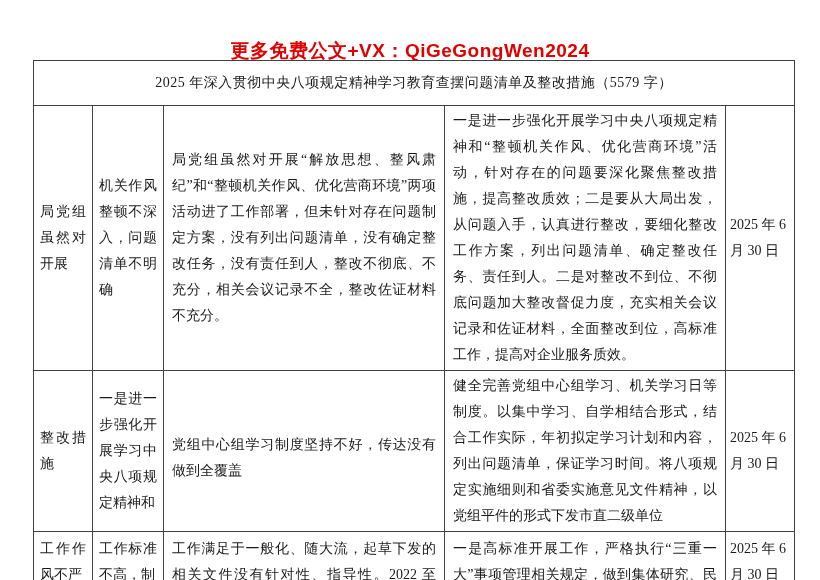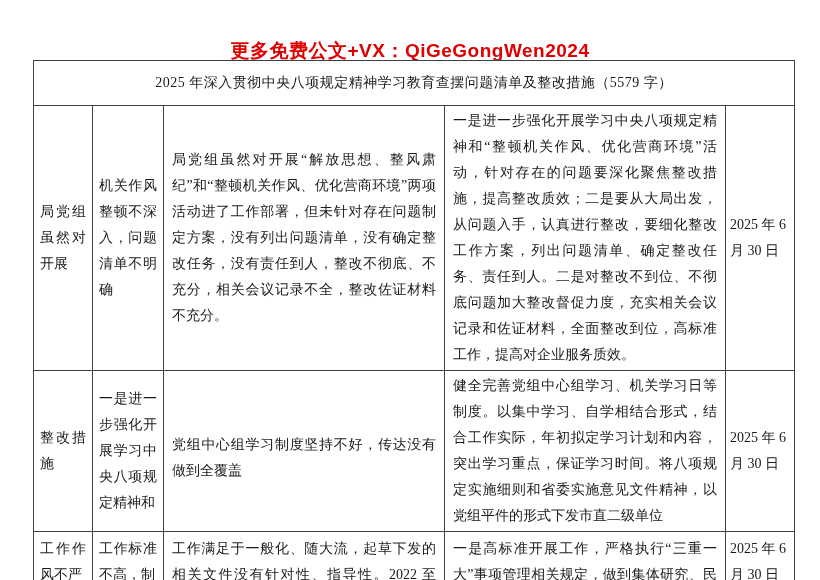--- a/index.html
+++ b/index.html
@@ -100,21 +100,21 @@
       <td class="cat">局党组虽然对开展</td>
       <td class="subissue">机关作风整顿不深入，问题清单不明确</td>
       <td class="problem">局党组虽然对开展“解放思想、整风肃纪”和“整顿机关作风、优化营商环境”两项活动进了工作部署，但未针对存在问题制定方案，没有列出问题清单，没有确定整改任务，没有责任到人，整改不彻底、不充分，相关会议记录不全，整改佐证材料不充分。</td>
       <td class="measures">一是进一步强化开展学习中央八项规定精神和“整顿机关作风、优化营商环境”活动，针对存在的问题要深化聚焦整改措施，提高整改质效；二是要从大局出发，从问题入手，认真进行整改，要细化整改工作方案，列出问题清单、确定整改任务、责任到人。二是对整改不到位、不彻底问题加大整改督促力度，充实相关会议记录和佐证材料，全面整改到位，高标准工作，提高对企业服务质效。</td>
       <td class="deadline">2025 年 6 月 30 日</td>
     </tr>
     <tr class="row-2">
       <td class="cat">整改措施</td>
       <td class="subissue">一是进一步强化开展学习中央八项规定精神和</td>
       <td class="problem vtop">党组中心组学习制度坚持不好，传达没有做到全覆盖</td>
-      <td class="measures">健全完善党组中心组学习、机关学习日等制度。以集中学习、自学相结合形式，结合工作实际，年初拟定学习计划和内容，突出学习重点，保证学习时间。将八项规定实施细则和省委实施意见文件精神，以党组平件的形式下发市直二级单位</td>
+      <td class="measures">健全完善党组中心组学习、机关学习日等制度。以集中学习、自学相结合形式，结合工作实际，年初拟定学习计划和内容，列出问题清单，保证学习时间。将八项规定实施细则和省委实施意见文件精神，以党组平件的形式下发市直二级单位</td>
       <td class="deadline">2025 年 6 月 30 日</td>
     </tr>
     <tr class="row-3">
       <td class="cat">工作作风不严</td>
       <td class="subissue">工作标准不高，制</td>
       <td class="problem">工作满足于一般化、随大流，起草下发的相关文件没有针对性、指导性。2022 至 2024 年</td>
       <td class="measures">一是高标准开展工作，严格执行“三重一大”事项管理相关规定，做到集体研究、民主</td>
       <td class="deadline">2025 年 6 月 30 日</td>
     </tr>
   </tbody>

